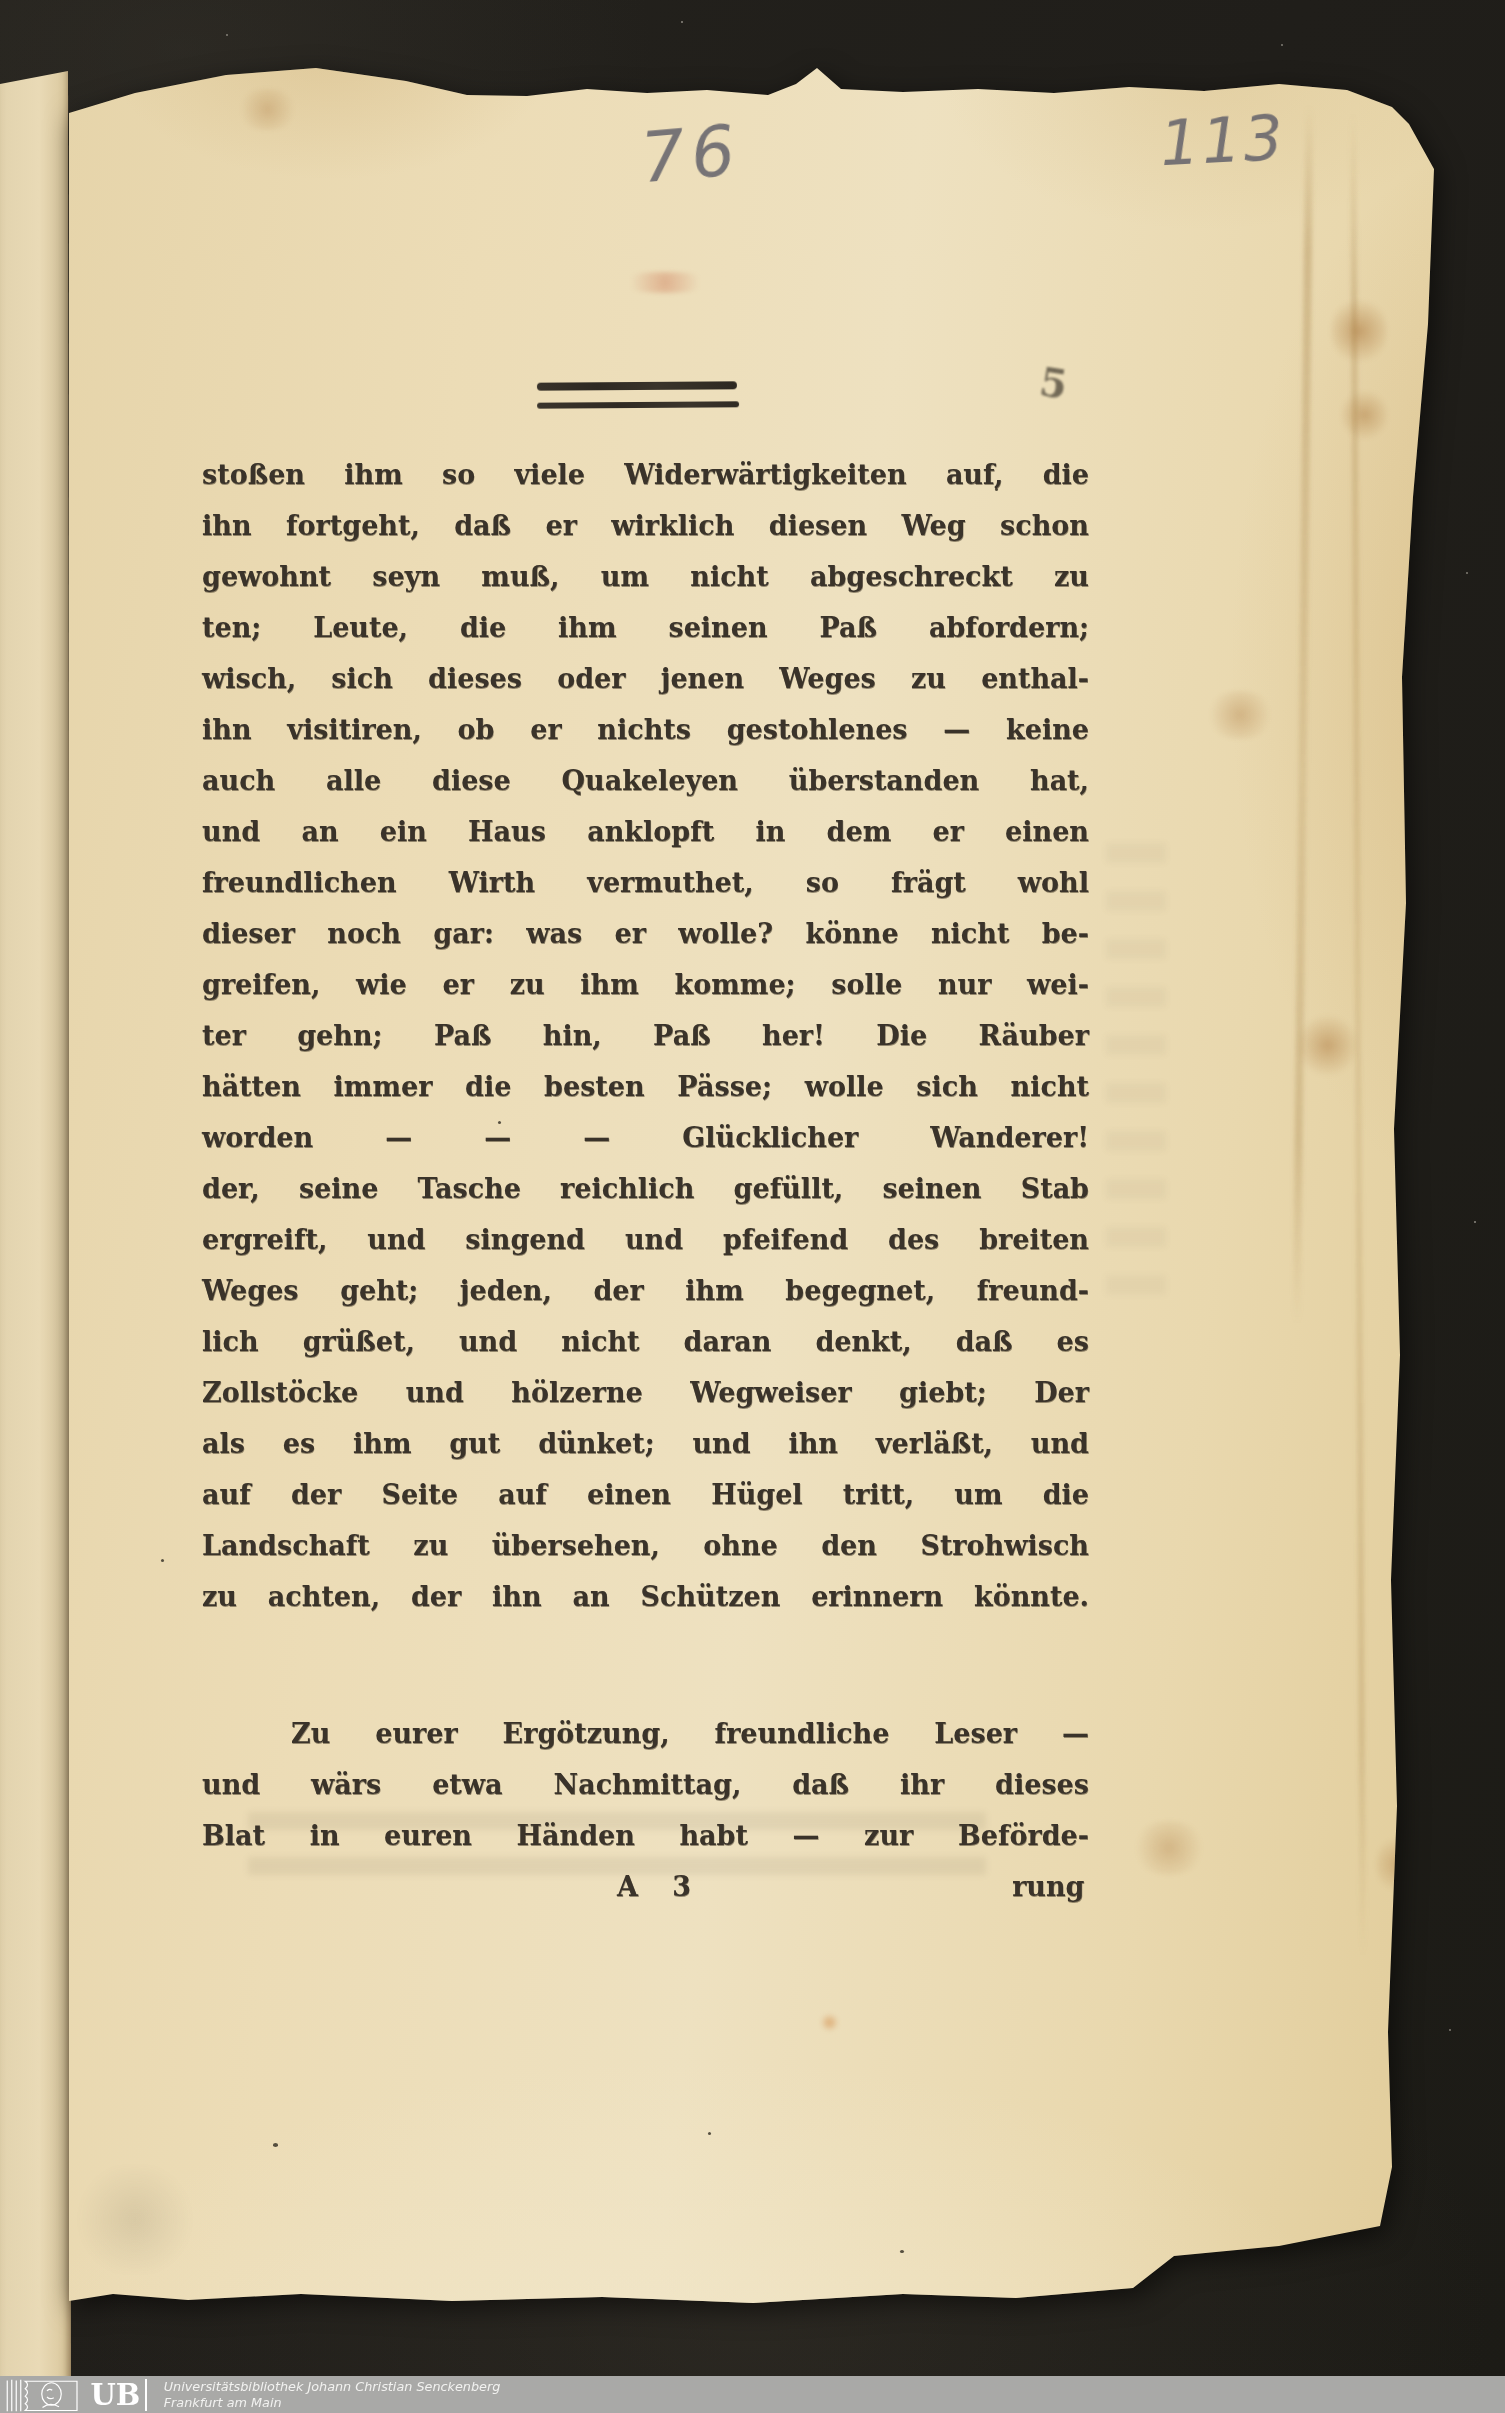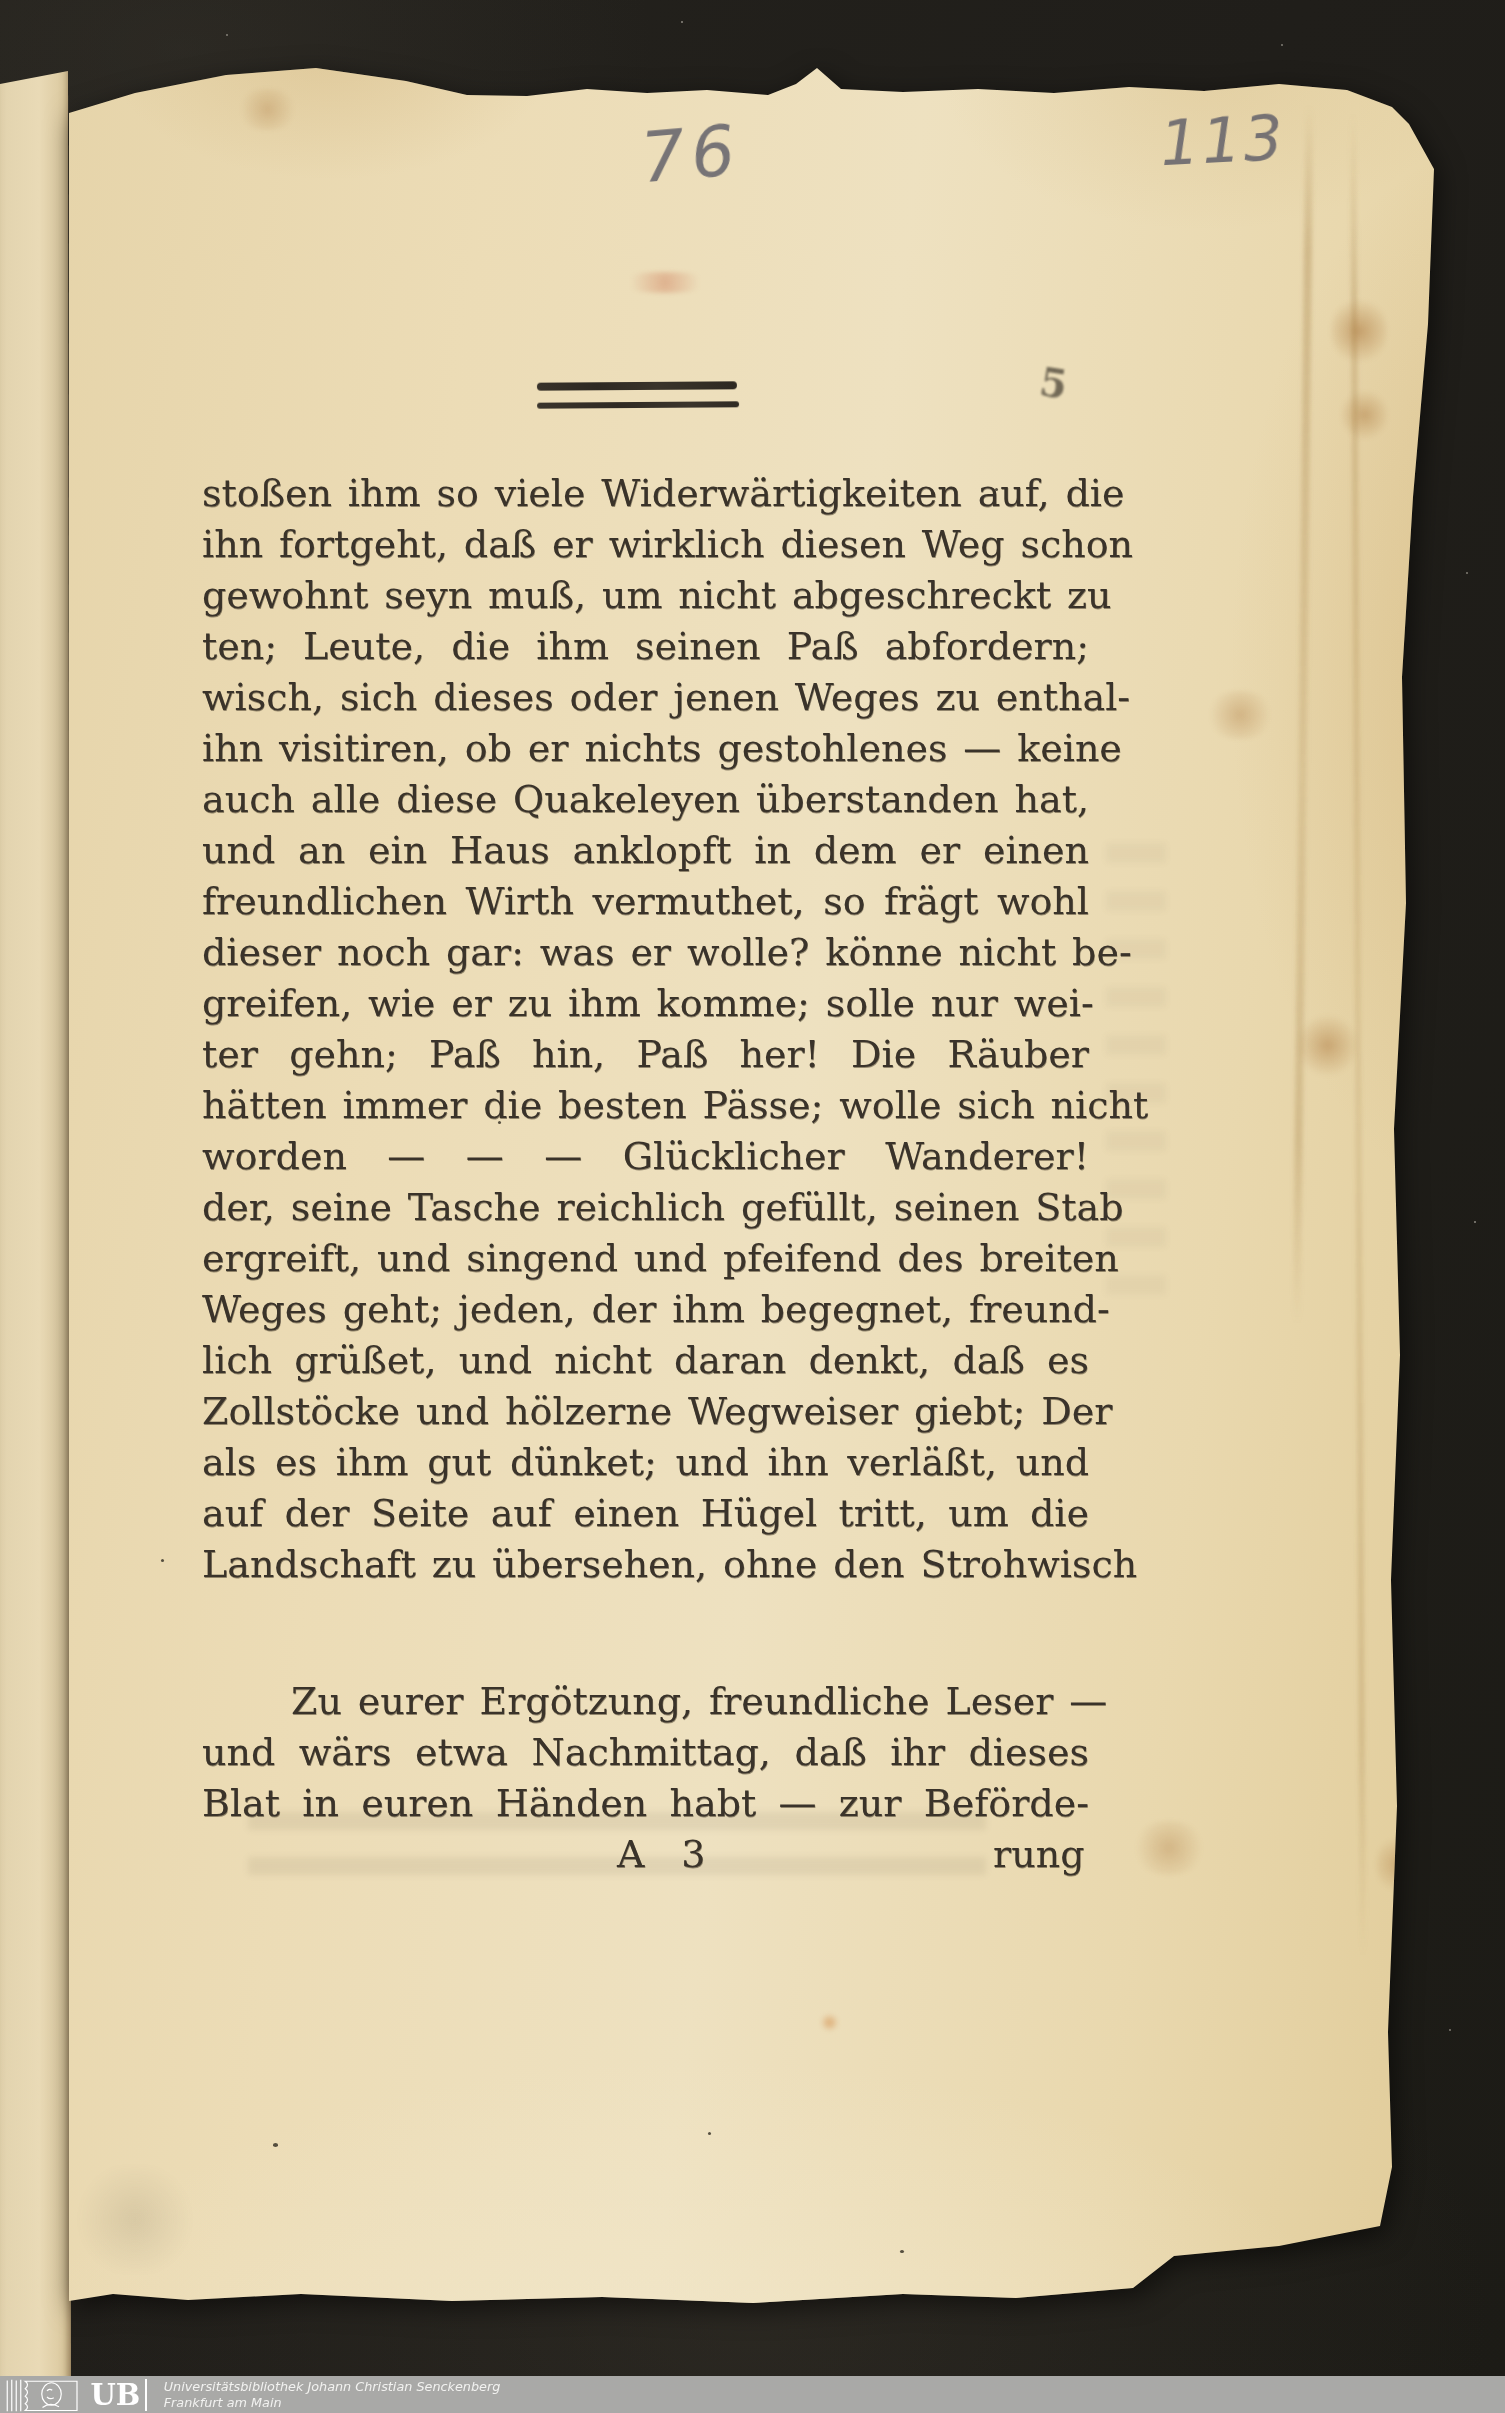--- a/index.html
+++ b/index.html
@@ -45,22 +45,22 @@
   .hand113{left:1160px;top:104px;font-size:62px;letter-spacing:2.3px;transform:rotate(-3deg);}
 
   
   .divider{position:absolute;left:537px;top:382px;width:200px;transform:rotate(-.4deg);filter:blur(0.3px);}
   .divider .r1{height:8.3px;background:linear-gradient(90deg,#38322a,#2e2922 30%,#3a342b 60%,#2d2821);border-radius:4.5px;}
   .divider .r2{margin-top:12px;height:5.3px;width:202px;background:linear-gradient(90deg,#3a342c,#2f2a23 40%,#3b352c 75%,#302b24);border-radius:3px;}
   .pagenum-print{position:absolute;left:1040px;top:360px;font-size:39px;font-weight:bold;
         color:#4a4336;transform:rotate(9deg);filter:blur(0.8px);opacity:.75;}
 
   
-  .text-block{position:absolute;left:202px;top:468px;width:887px;color:#3a332a;
-        font-size:38px;font-weight:normal;letter-spacing:0;word-spacing:3.8px;
+  .text-block{position:absolute;left:202px;top:449px;width:887px;color:#3a332a;
+        font-size:27px;font-weight:bold;letter-spacing:0;word-spacing:3.8px;
         text-shadow:0.4px 0.5px 0.5px rgba(58,47,32,.5);filter:blur(0.2px);}
   .tline{height:51px;line-height:51px;text-align:justify;text-align-last:justify;white-space:nowrap;}
   .para2{margin-top:86px;}
   .para2 .indent{padding-left:89px;}
   .sigline{position:relative;height:51px;line-height:51px;}
   .sig{position:absolute;left:415px;letter-spacing:10.5px;}
   .catch{position:absolute;right:4.5px;}
 
   
   .footer{position:absolute;left:0;top:2376px;width:1505px;height:38px;background:#a9a9a7;
@@ -139,20 +139,21 @@
         <div class="tline">hätten immer die besten Pässe; wolle sich nicht</div>
         <div class="tline">worden — — — Glücklicher Wanderer!</div>
         <div class="tline">der, seine Tasche reichlich gefüllt, seinen Stab</div>
         <div class="tline">ergreift, und singend und pfeifend des breiten</div>
         <div class="tline">Weges geht; jeden, der ihm begegnet, freund-</div>
         <div class="tline">lich grüßet, und nicht daran denkt, daß es</div>
         <div class="tline">Zollstöcke und hölzerne Wegweiser giebt; Der</div>
         <div class="tline">als es ihm gut dünket; und ihn verläßt, und</div>
         <div class="tline">auf der Seite auf einen Hügel tritt, um die</div>
         <div class="tline">Landschaft zu übersehen, ohne den Strohwisch</div>
+        <div class="tline">zu achten, der ihn an Schützen erinnern könnte.</div>
       </div>
       <div class="para2">
         <div class="tline indent">Zu eurer Ergötzung, freundliche Leser —</div>
         <div class="tline">und wärs etwa Nachmittag, daß ihr dieses</div>
         <div class="tline">Blat in euren Händen habt — zur Beförde-</div>
         <div class="sigline">
           <span class="sig">A 3</span>
           <span class="catch">rung</span>
         </div>
       </div>

